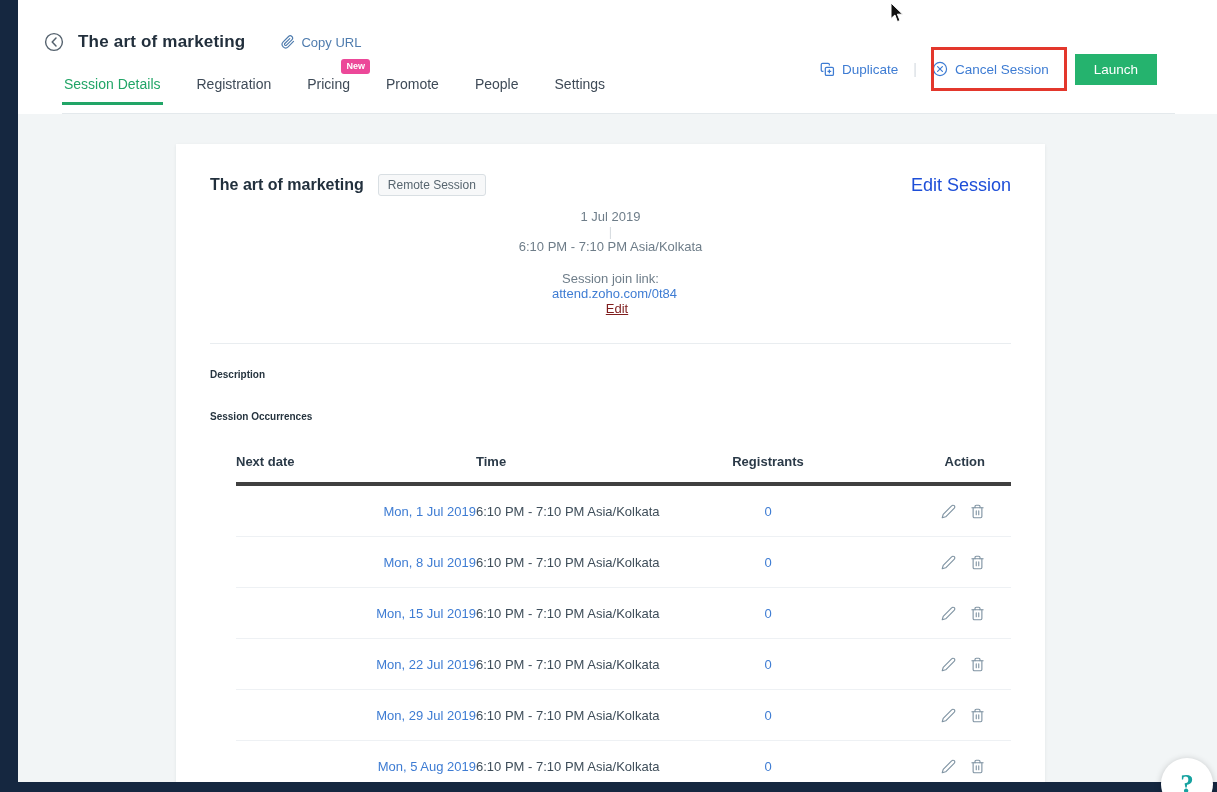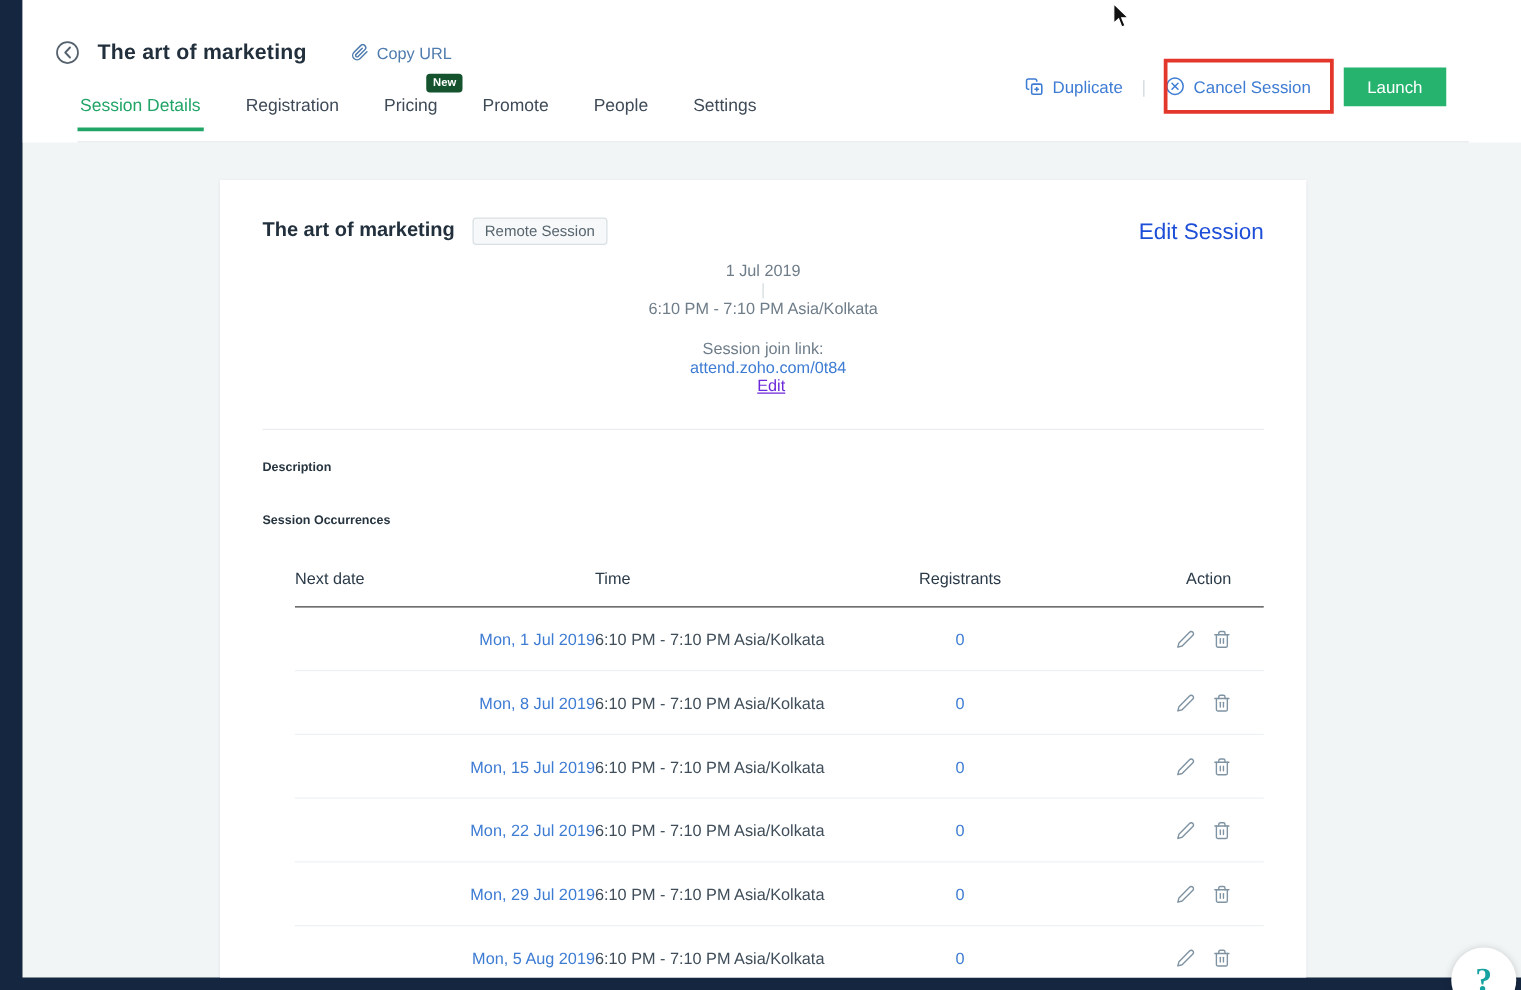--- a/index.html
+++ b/index.html
@@ -26,21 +26,21 @@
   }
   .back-btn { width:20px; height:20px; display:flex; align-items:center; justify-content:center; cursor:pointer; }
   .page-title { font-size:17px; font-weight:bold; color:#222f3c; margin:0 0 0 14px; letter-spacing:.2px; }
   .copy-url { margin-left:36px; display:flex; align-items:flex-start; gap:6px; color:#4f7cae; font-size:13px; cursor:pointer; text-decoration:none; }
 
   .tabs { position:absolute; left:44px; top:76px; display:flex; gap:32px; }
   .tab { position:relative; font-size:14px; color:#3e4a57; padding:0 2px 13px 2px; cursor:pointer; }
   .tab.active { color:#21a567; }
   .tab.active::after { content:""; position:absolute; left:0; right:0; bottom:0; height:3px; background:#21a567; }
   .tab-badge {
-    position:absolute; top:-17px; right:-18px; background:#14532d; color:#fff;
+    position:absolute; top:-17px; right:-18px; background:#ec4899; color:#fff;
     font-size:9px; line-height:1; padding:3px 5px; border-radius:3px; font-weight:bold;
   }
 
   .header-actions { position:absolute; right:60px; top:53px; height:32px; display:flex; align-items:center; }
   .action-link { display:flex; align-items:center; gap:7px; color:#3e7cd3; font-size:13.5px; cursor:pointer; text-decoration:none; }
   .action-sep { color:#d6dce1; font-size:14px; margin:0 15px; }
   .launch-btn {
     margin-left:26px; background:#25b36e; color:#ffffff; border:none; border-radius:0;
     font-size:13.5px; padding:8px 19px; cursor:pointer; font-family:inherit;
   }
@@ -63,32 +63,32 @@
     margin-left:14px; font-size:12px; color:#57656f; background:#f7f8f9;
     border:1px solid #d9dfe3; border-radius:3px; padding:3px 9px;
   }
   .edit-session { margin-left:auto; color:#1d4ed8; font-size:18px; cursor:pointer; text-decoration:none; }
 
   .date-row { margin-top:13px; display:flex; align-items:center; font-size:13px; color:#6e7d89;flex-direction:column; }
   .date-sep { color:#d7dde1; margin:0 12px; }
 
   .join-row { margin-top:17px; display:flex; align-items:center; font-size:13px; color:#6e7d89;flex-direction:column; }
   .join-link { color:#3e7cd3; margin-left:8px; cursor:pointer; text-decoration:none; }
-  .join-edit { color:#6d28d9; margin-left:13px; text-decoration:underline; cursor:pointer; }
+  .join-edit { color:#7f1d1d; margin-left:13px; text-decoration:underline; cursor:pointer; }
 
   .rule { margin-top:27px; border:none; border-top:1px solid #e9edf0; }
 
   .section-heading { font-size:10px; font-weight:bold; color:#26343f; margin:25px 0 0 0; }
   .desc-text { margin-top:14px; font-size:13px; color:#44535f; }
   .occ-heading { margin-top:31px; }
 
   
   .table { margin:18px 0 0 26px; width:775px; }
   .trow { display:grid; grid-template-columns:240px 232px 120px 1fr; align-items:center; }
-  .thead { height:46px; border-bottom:1px solid #404040; font-size:13px; font-weight:normal; color:#2b3a48; }
+  .thead { height:46px; border-bottom:4px solid #404040; font-size:13px; font-weight:bold; color:#2b3a48; }
   .tbody-row { height:51px; border-bottom:1px solid #eef1f4; font-size:13px; }
   .cell-date { color:#3e7cd3; cursor:pointer; text-decoration:none;text-align:right; }
   .cell-time { color:#3f4e5a; }
   .cell-reg { color:#3e7cd3; text-align:center; cursor:pointer; text-decoration:none; }
   .thead .h-reg { color:#2b3a48; text-align:center; }
   .thead .h-action { text-align:right; padding-right:26px; }
   .cell-action { display:flex; justify-content:flex-end; align-items:center; gap:14px; padding-right:26px; }
   .icon-btn { display:flex; cursor:pointer; }
 
   

